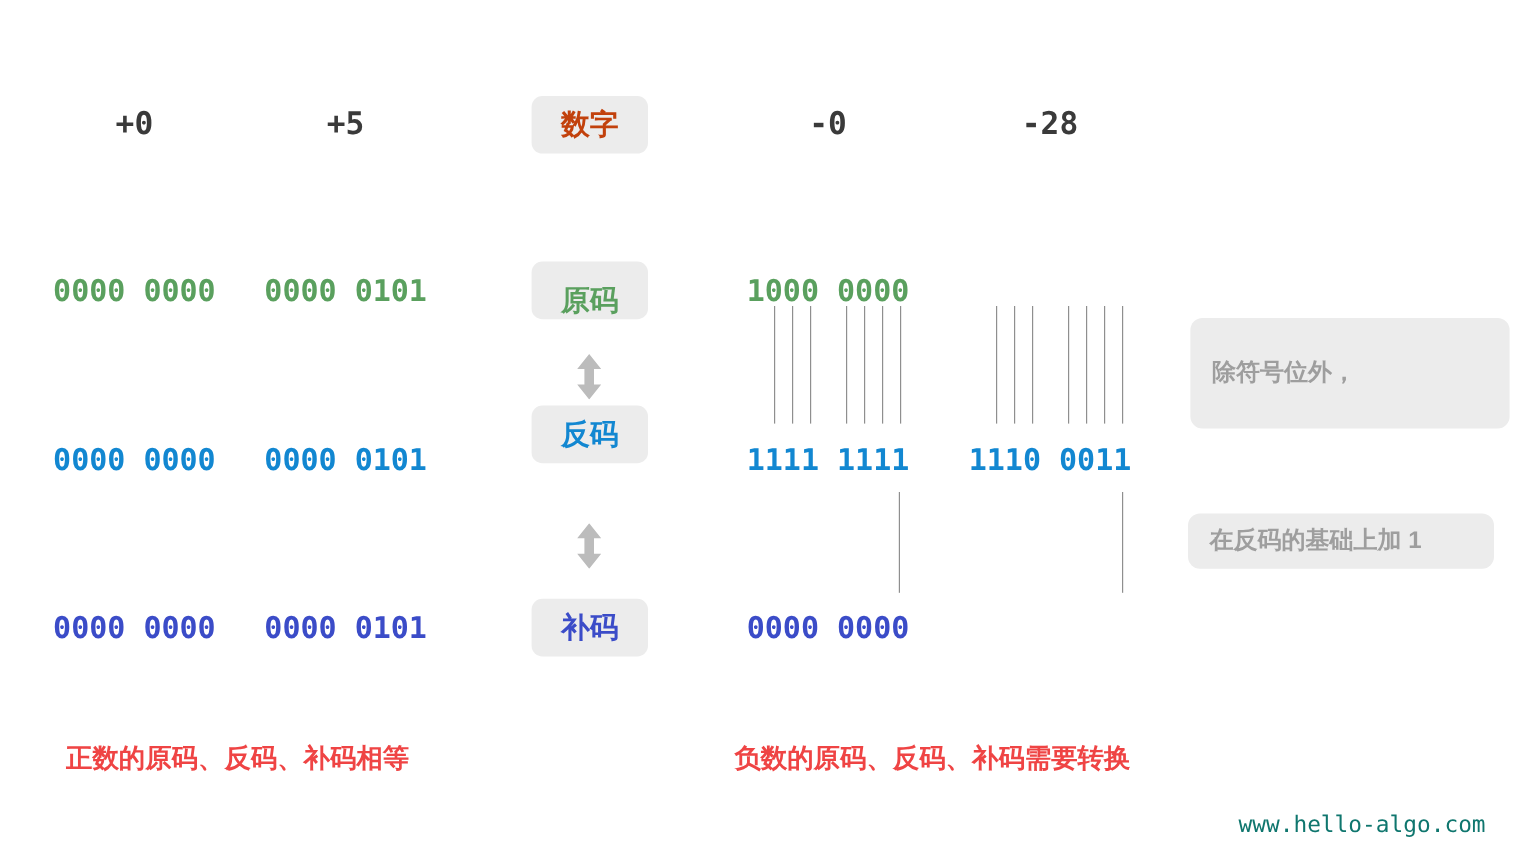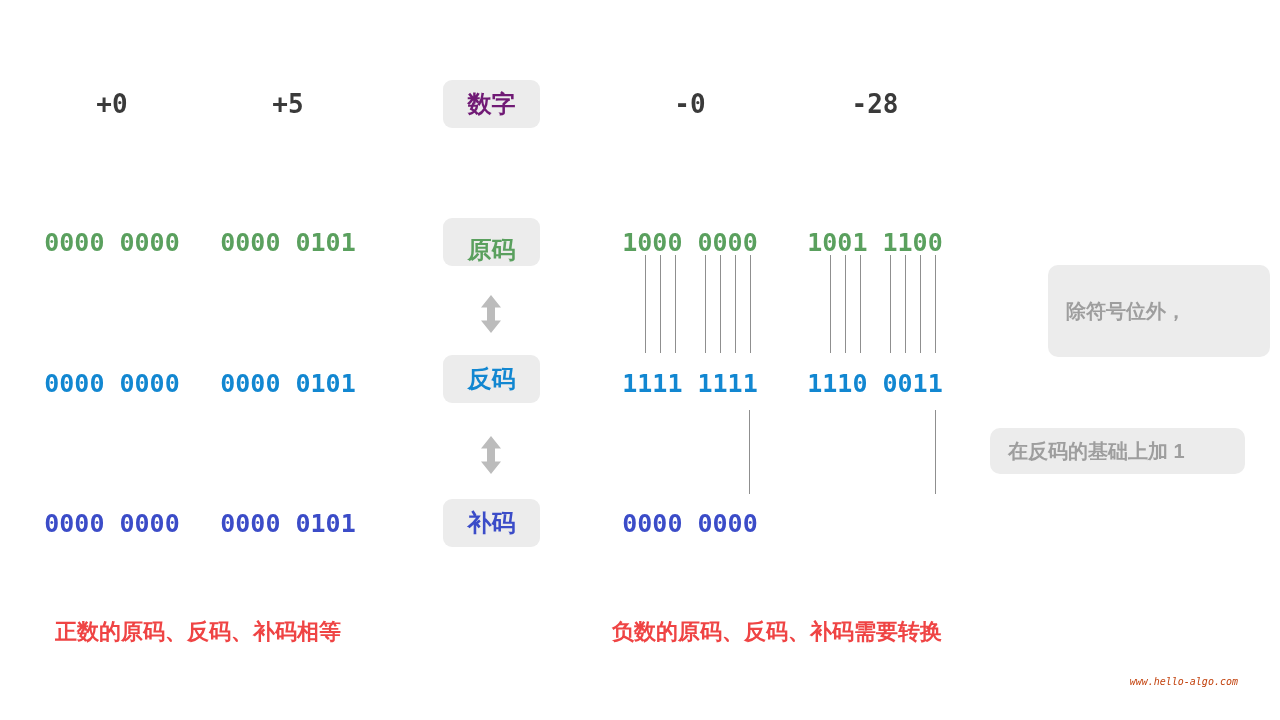--- a/index.html
+++ b/index.html
@@ -19,60 +19,59 @@
   }
   .green{color:#5aa05e;}
   .blue{color:#1287d1;}
   .indigo{color:#3b4cc8;}
   .tag{
     position:absolute;left:443px;width:97px;height:48px;
     background:#ececec;border-radius:9px;
     display:flex;align-items:center;justify-content:center;
     font-weight:bold;font-size:24px;
   }
-  .tag.dark{color:#701a75;}
+  .tag.dark{color:#c2410c;}
   .arrow{position:absolute;left:480px;width:22px;}
   .tick{position:absolute;width:1px;background:#8f8f8f;}
   .tick-g1{top:255px;height:98px;}
   .tick-g2{top:410px;height:84px;}
   .note{
     position:absolute;background:#ececec;border-radius:10px;
     color:#9e9e9e;font-weight:bold;font-size:20px;
     display:flex;flex-direction:column;justify-content:center;
     padding:0 0 0 18px;box-sizing:border-box;
   }
   .note-line{line-height:35px;white-space:pre;}
   .caption{
     position:absolute;transform:translateY(-50%);
     color:#ef4444;font-weight:bold;font-size:22px;white-space:pre;
   }
   .watermark{
     position:absolute;right:42px;top:676px;
     font-family:"DejaVu Sans Mono","Liberation Mono",monospace;
-    font-size:10px;color:#c2410c;white-space:pre;font-style:italic;
+    font-size:19px;color:#0f766e;white-space:pre;
   }
 </style>
 </head>
 <body>
 
 <div class="canvas">
 
   <span class="num-header" style="left:112px;top:104px;">+0</span>
   <span class="num-header" style="left:288px;top:104px;">+5</span>
   <span class="num-header" style="left:690px;top:104px;">-0</span>
   <span class="num-header" style="left:875px;top:104px;">-28</span>
 
   <div class="tag dark" style="top:80px;">
     <span>数字</span>
   </div>
 
   <span class="bin green" style="left:112px;top:242px;">0000 0000</span>
   <span class="bin green" style="left:288px;top:242px;">0000 0101</span>
   <span class="bin green" style="left:690px;top:242px;">1000 0000</span>
-  <span class="bin green" style="left:875px;top:242px;">1001 1100</span>
   <div class="tag green" style="top:218px;align-items:flex-end;">
     <span>原码</span>
   </div>
 
   <div>
     <div class="tick tick-g1" style="left:645px;"></div>
     <div class="tick tick-g1" style="left:660px;"></div>
     <div class="tick tick-g1" style="left:675px;"></div>
     <div class="tick tick-g1" style="left:705px;"></div>
     <div class="tick tick-g1" style="left:720px;"></div>
@@ -90,41 +89,41 @@
   </div>
 
   <svg class="arrow" style="top:295px;" width="22" height="38" viewBox="0 0 22 38">
     <path d="M11 0 L21 12.5 L15 12.5 L15 25.5 L21 25.5 L11 38 L1 25.5 L7 25.5 L7 12.5 L1 12.5 Z" fill="#bcbcbc"></path>
   </svg>
 
   <span class="bin blue" style="left:112px;top:383px;">0000 0000</span>
   <span class="bin blue" style="left:288px;top:383px;">0000 0101</span>
   <span class="bin blue" style="left:690px;top:383px;">1111 1111</span>
   <span class="bin blue" style="left:875px;top:383px;">1110 0011</span>
-  <div class="tag blue" style="top:355px;">
+  <div class="tag blue" style="top:338px;">
     <span>反码</span>
   </div>
 
   <div>
     <div class="tick tick-g2" style="left:749px;"></div>
     <div class="tick tick-g2" style="left:935px;"></div>
   </div>
 
   <svg class="arrow" style="top:436px;" width="22" height="38" viewBox="0 0 22 38">
     <path d="M11 0 L21 12.5 L15 12.5 L15 25.5 L21 25.5 L11 38 L1 25.5 L7 25.5 L7 12.5 L1 12.5 Z" fill="#bcbcbc"></path>
   </svg>
 
   <span class="bin indigo" style="left:112px;top:523px;">0000 0000</span>
   <span class="bin indigo" style="left:288px;top:523px;">0000 0101</span>
   <span class="bin indigo" style="left:690px;top:523px;">0000 0000</span>
   <div class="tag indigo" style="top:499px;text-align:right;">
     <span>补码</span>
   </div>
 
-  <div class="note" style="left:1048px;top:265px;width:222px;height:92px;">
+  <div class="note" style="left:992px;top:265px;width:266px;height:92px;">
     <span class="note-line">除符号位外，</span>
   </div>
   <div class="note" style="left:990px;top:428px;width:255px;height:46px;">
     <span class="note-line">在反码的基础上加 1</span>
   </div>
 
   <span class="caption" style="left:55px;top:632px;">正数的原码、反码、补码相等</span>
   <span class="caption" style="left:612px;top:632px;">负数的原码、反码、补码需要转换</span>
 
   <span class="watermark">www.hello-algo.com</span>

